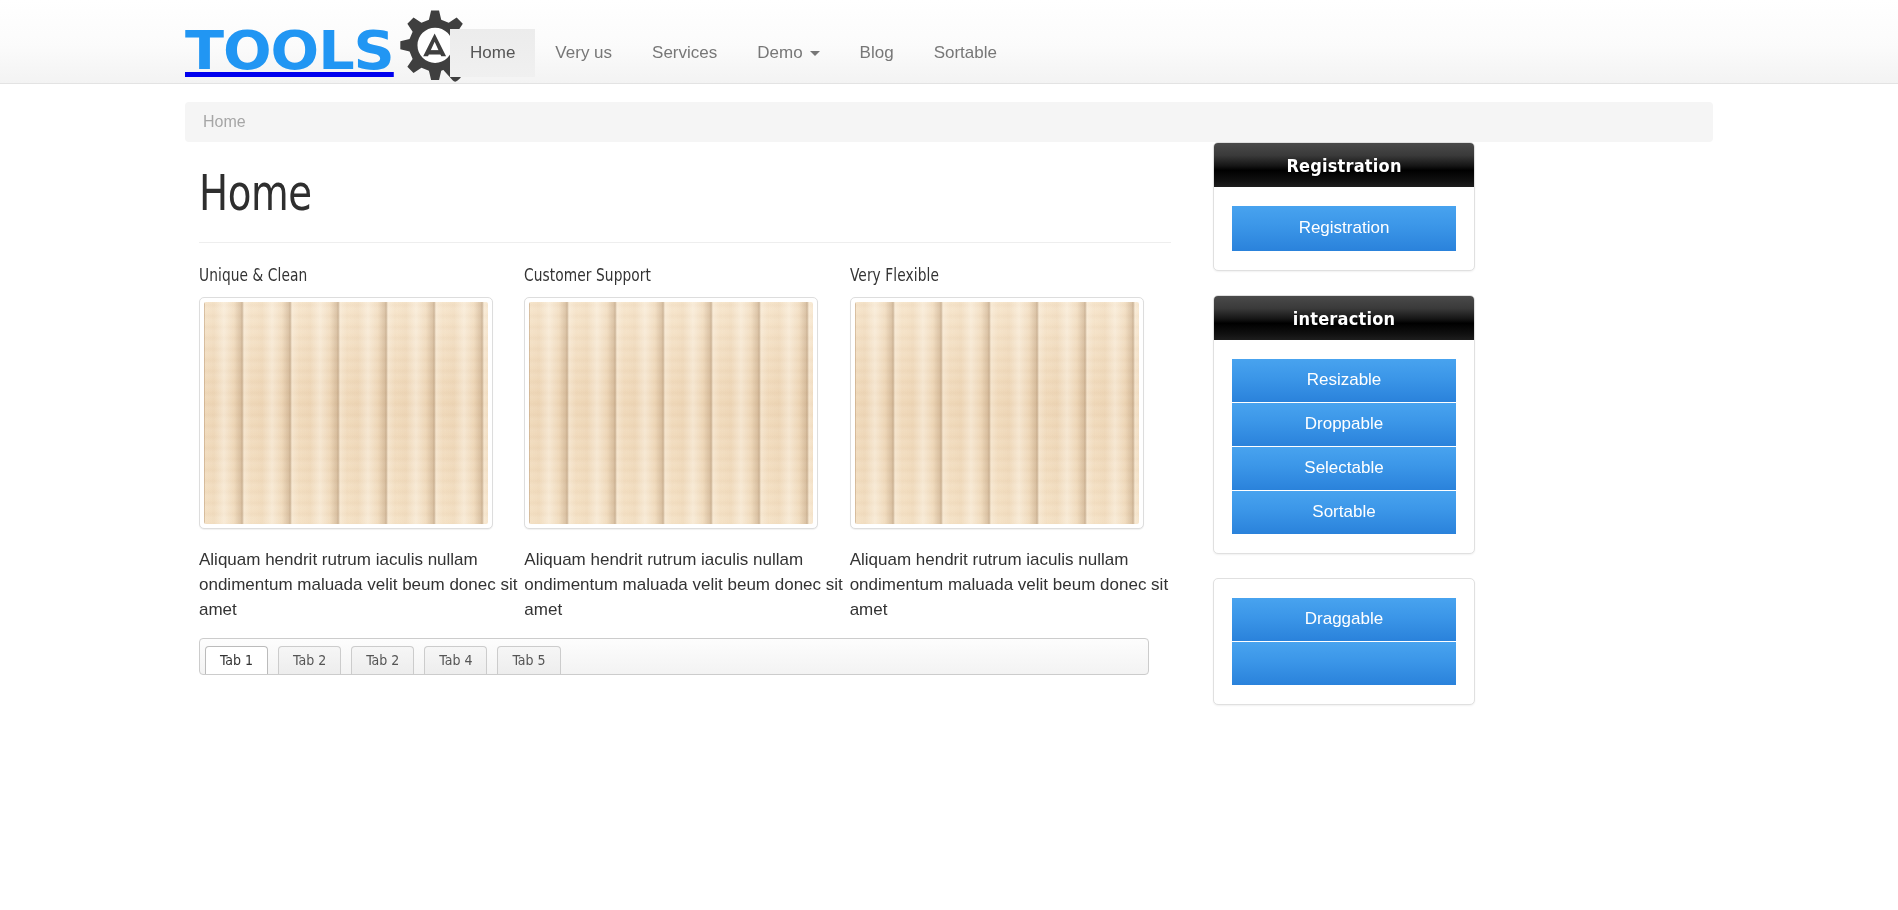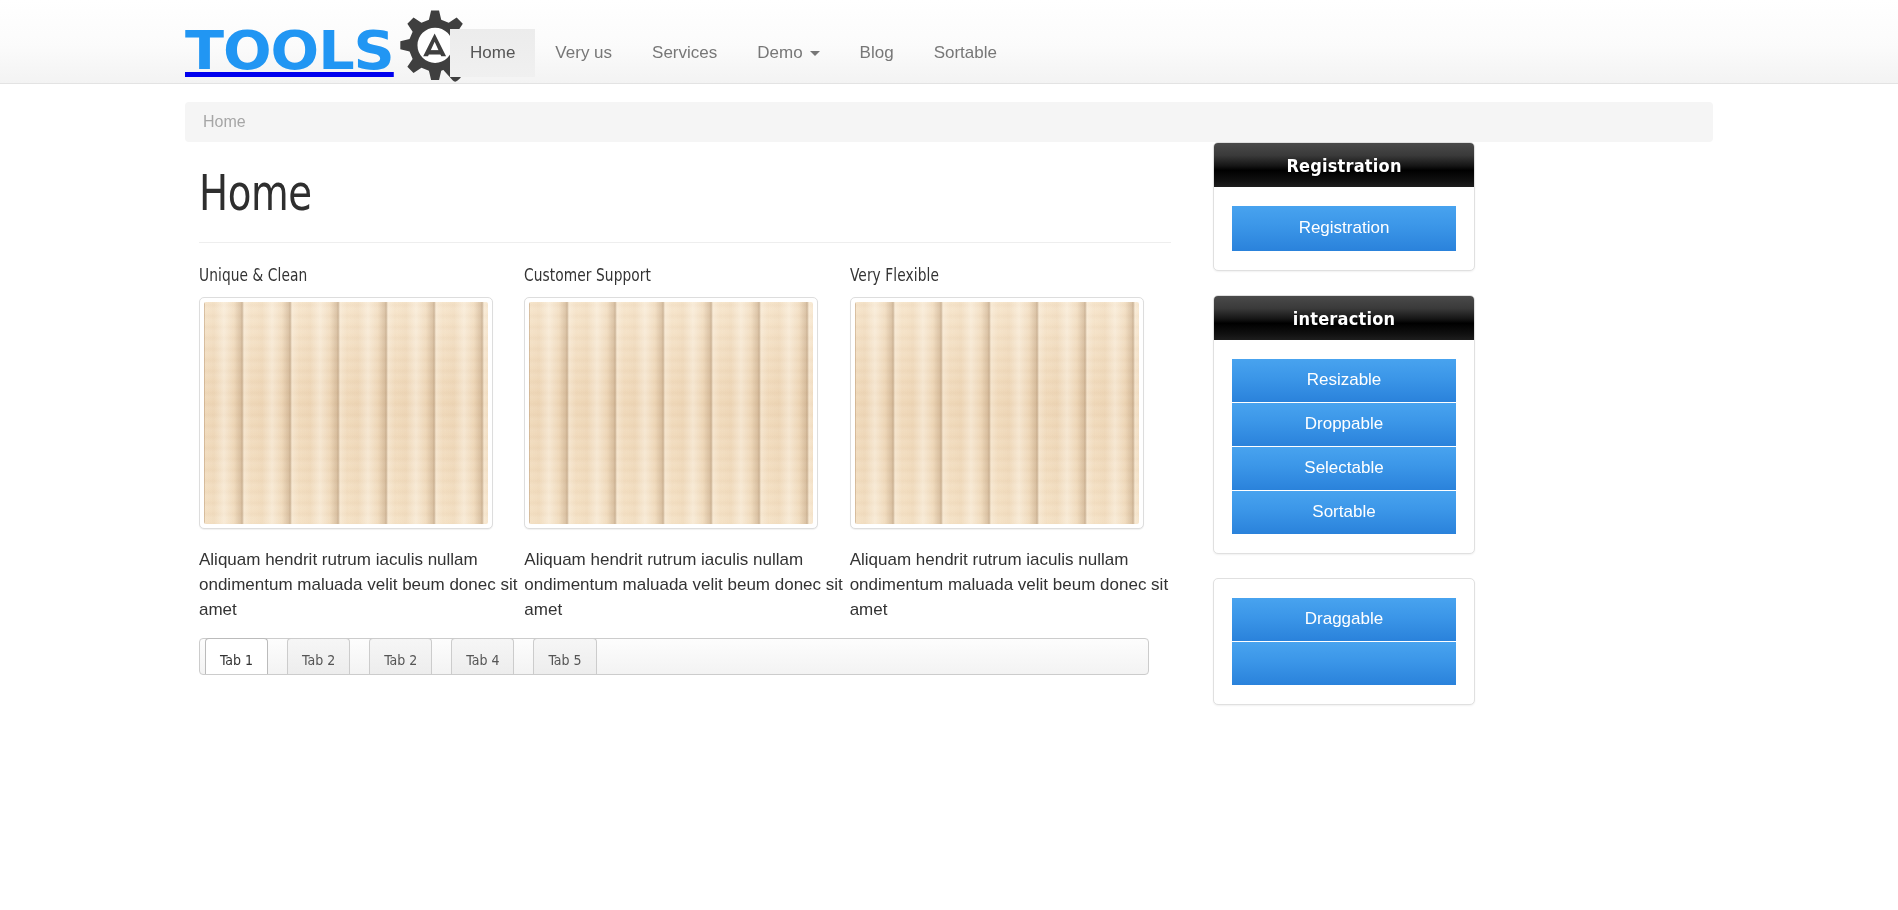--- a/index.html
+++ b/index.html
@@ -205,22 +205,22 @@
     height: 30px;
   }
   .tab {
     font-family: "DejaVu Sans Condensed", "Liberation Sans Narrow", "Liberation Sans", sans-serif;
     font-size: 14px;
     color: #555555;
     background: linear-gradient(to bottom, #f6f6f6 0%, #ededed 100%);
     border: 1px solid #cccccc;
     border-bottom: none;
     border-radius: 4px 4px 0 0;
-    padding: 13px 14px 6px 14px;
-    margin-right: 19px;
+    padding: 5px 14px 6px 14px;
+    margin-right: 10px;
     cursor: pointer;
     position: relative;
     top: 0;
     white-space: nowrap;
   }
   .tab.active {
     background: #ffffff;
     color: #333333;
     border-color: #bbbbbb;
     z-index: 2;

